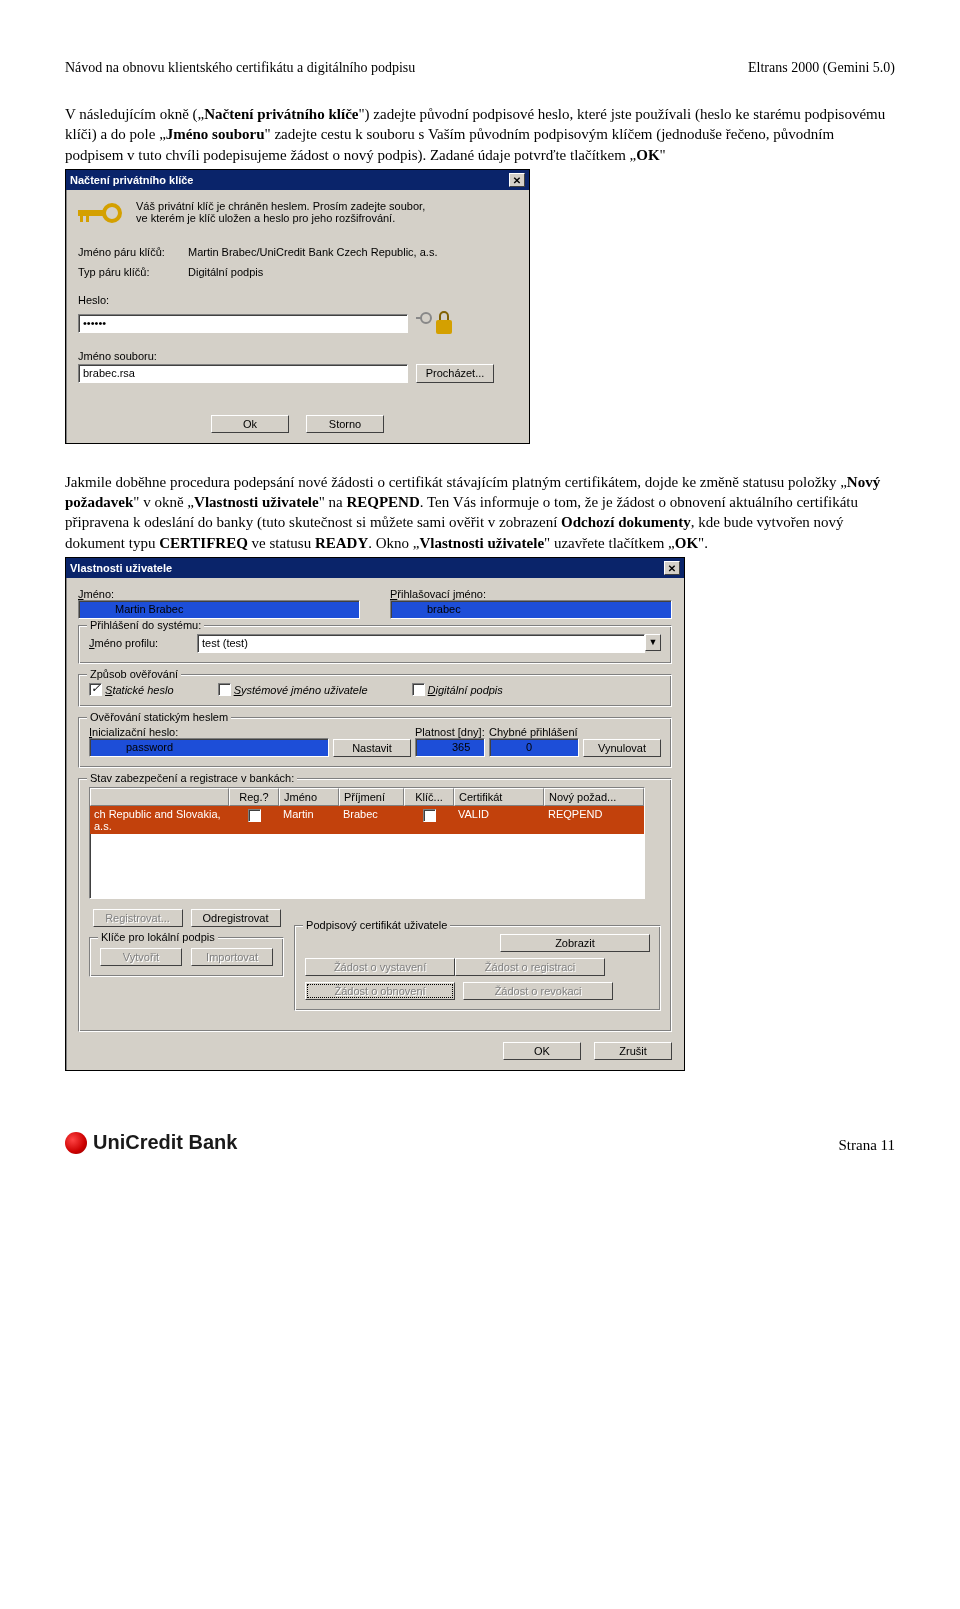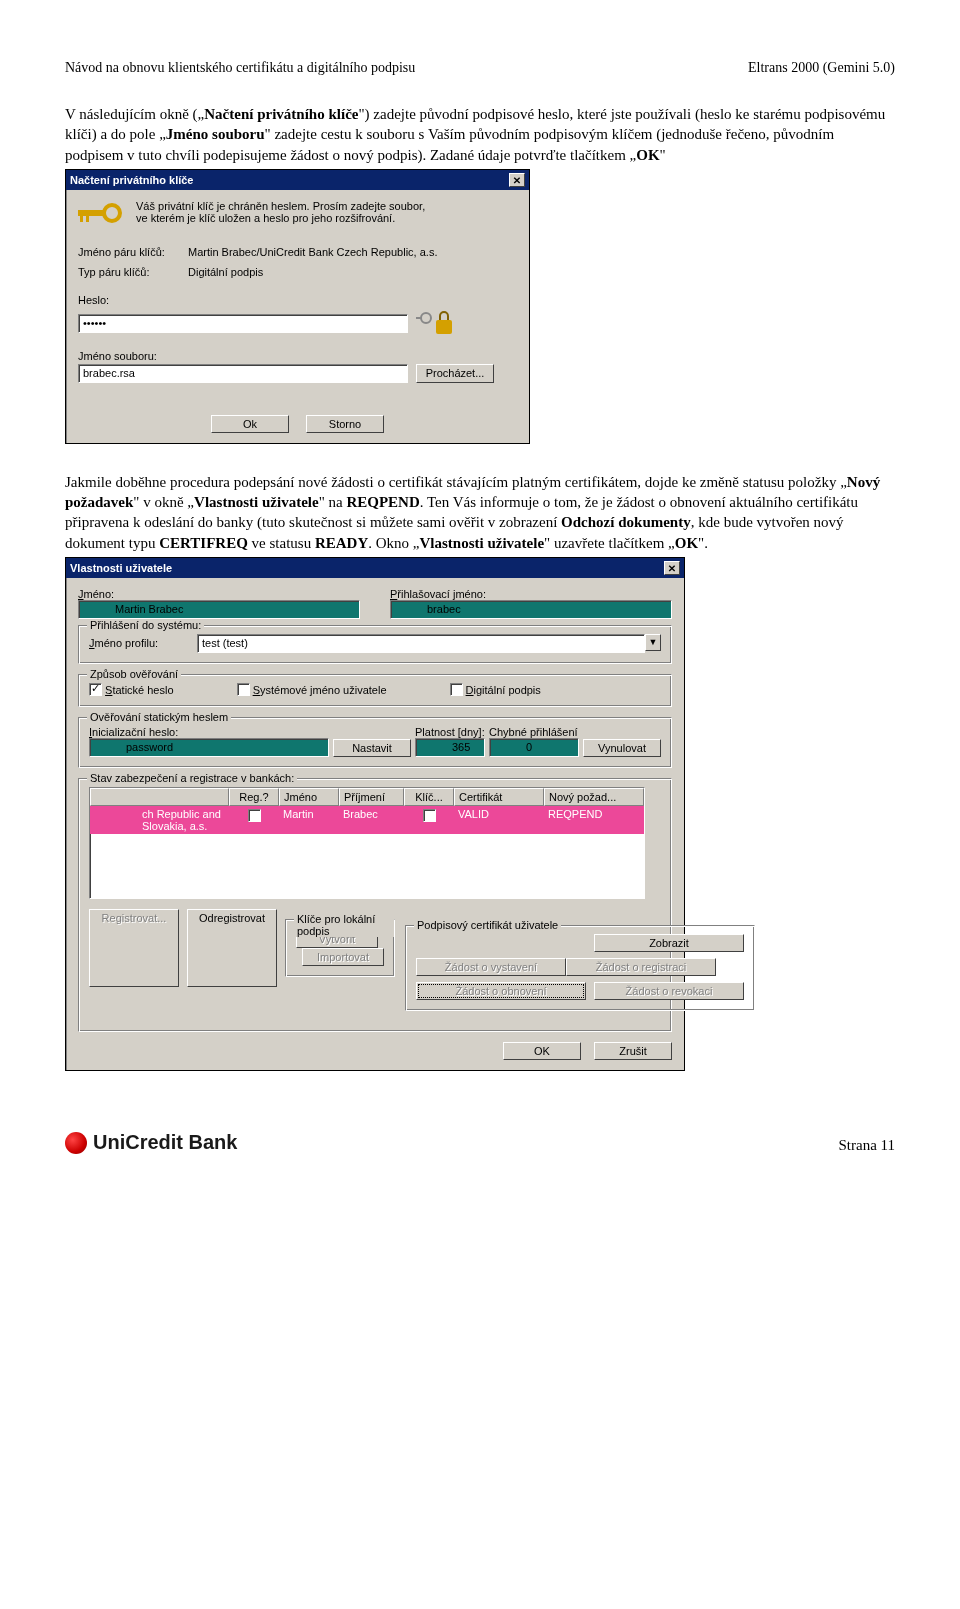--- a/index.html
+++ b/index.html
@@ -18,34 +18,34 @@
 
   
   .win-dialog { background: #d4d0c8; border: 1px solid #000; font-family: Tahoma, sans-serif; font-size: 11px; box-shadow: 1px 1px 0 #808080 inset; }
   .win-title { background: #0a246a; color: #fff; padding: 3px 4px; display:flex; justify-content: space-between; align-items: center; font-weight: bold; }
   .win-x { background:#d4d0c8; color:#000; width:16px; height:14px; font-size:10px; text-align:center; line-height:14px; border:1px solid #fff; border-right-color:#404040; border-bottom-color:#404040; }
   .win-body { padding: 10px 12px; }
   .win-btn { background:#d4d0c8; border:1px solid #fff; border-right-color:#404040; border-bottom-color:#404040; padding:2px 0; font-family:Tahoma,sans-serif; font-size:11px; width:78px; text-align:center; display:inline-block; }
   .win-btn.dotted { outline:1px dotted #000; outline-offset:-3px; }
   .win-btn.disabled { color:#808080; text-shadow:1px 1px 0 #fff; }
   .sunken { background:#fff; border:1px solid #808080; border-right-color:#fff; border-bottom-color:#fff; box-shadow: inset 1px 1px 0 #404040; padding:2px 4px; font-family:Tahoma,sans-serif; font-size:11px; height:19px; }
-  .sunken.ro { background:#0f766e;padding-left:36px; }
+  .sunken.ro { background:#1d4ed8;padding-left:36px; }
   .fieldset { border:1px solid #808080; border-right-color:#fff; border-bottom-color:#fff; box-shadow:1px 1px 0 #fff inset, -1px -1px 0 #808080 inset; padding:8px 10px 10px; margin:6px 0 10px; position:relative; }
   .fieldset-legend { position:absolute; top:-7px; left:8px; background:#d4d0c8; padding:0 3px; }
   .chk { width:13px; height:13px; background:#fff; border:1px solid #808080; border-right-color:#fff; border-bottom-color:#fff; box-shadow:inset 1px 1px 0 #404040; display:inline-block; vertical-align:middle; position:relative; }
   .chk.checked::after { content:"✓"; position:absolute; top:-2px; left:1px; font-size:11px; }
   .lbl { display:inline-block; vertical-align:middle; }
   .underline-first::first-letter { text-decoration: underline; }
   .select-arrow { display:inline-block; width:16px; height:17px; background:#d4d0c8; border:1px solid #fff; border-right-color:#404040; border-bottom-color:#404040; text-align:center; line-height:15px; font-size:9px; vertical-align:top; }
 
   
   .list-outer { border:1px solid #808080; border-right-color:#fff; border-bottom-color:#fff; box-shadow:inset 1px 1px 0 #404040; background:#fff; }
   .list-head { display:flex; background:#d4d0c8; }
   .list-head div { border:1px solid #fff; border-right-color:#808080; border-bottom-color:#808080; padding:2px 4px; font-size:11px; }
-  .list-row { display:flex; background:#ec4899; color:#fff;padding-left:48px; }
+  .list-row { display:flex; background:#c2410c; color:#fff; }
   .list-row div { padding:2px 4px; font-size:11px; }
   .colw-name{flex:1.6} .colw-reg{width:50px;text-align:center} .colw-jm{width:60px} .colw-pr{width:65px} .colw-kl{width:50px;text-align:center} .colw-cert{width:90px} .colw-np{width:100px}
   .scrollbar-v { width:16px; background:#d4d0c8; }
 
   .footer { display:flex; justify-content:space-between; align-items:flex-end; margin-top:60px; }
   .logo { display:flex; align-items:center; gap:6px; font-family:Arial,sans-serif; font-weight:bold; font-size:20px; color:#1a1a1a; }
   .logo-ball { width:22px; height:22px; border-radius:50%; background:radial-gradient(circle at 35% 35%, #f44 0%, #c00 60%, #800 100%); }
 
   
   .icon-slot { vertical-align:middle; }
@@ -140,21 +140,21 @@
           <span style="width:100px;" class="underline-first">Jméno profilu:</span>
           <div style="flex:1; display:flex;">
             <div class="sunken" style="flex:1;">test  (test)</div>
             <span class="select-arrow">▼</span>
           </div>
         </div>
       </div>
 
       <div class="fieldset">
         <span class="fieldset-legend">Způsob ověřování</span>
-        <div style="display:flex; gap:63px;">
+        <div style="display:flex; gap:44px;font-style:italic;">
           <span><span class="chk checked"></span> <span class="lbl underline-first">Statické heslo</span></span>
           <span><span class="chk"></span> <span class="lbl underline-first">Systémové jméno uživatele</span></span>
           <span><span class="chk"></span> <span class="lbl underline-first">Digitální podpis</span></span>
         </div>
       </div>
 
       <div class="fieldset">
         <span class="fieldset-legend">Ověřování statickým heslem</span>
         <div style="display:flex; gap:4px; align-items:flex-end;">
           <div style="flex:1.3;">
@@ -195,40 +195,40 @@
               <div class="colw-kl"><span class="chk checked" style="background:#fff;"></span></div>
               <div class="colw-cert">VALID</div>
               <div class="colw-np">REQPEND</div>
             </div>
             <div style="height:64px;"></div>
           </div>
           <div class="scrollbar-v"></div>
         </div>
 
         <div style="display:flex; gap:10px; margin-top:10px; align-items:flex-start;">
-          <div style="display:flex; flex-direction:row; gap:8px;">
+          <div style="display:flex; flex-direction:column; gap:0;align-items:center;">
             <div style="display:flex; gap:8px;">
               <span class="win-btn disabled" style="width:90px;">Registrovat...</span>
               <span class="win-btn" style="width:90px;">Odregistrovat</span>
             </div>
             <div class="fieldset" style="margin-top:10px; padding-top:10px;">
               <span class="fieldset-legend">Klíče pro lokální podpis</span>
               <span class="win-btn disabled" style="width:82px;">Vytvořit</span>
               <span class="win-btn disabled" style="width:82px; margin-left:6px;">Importovat</span>
             </div>
           </div>
           <div class="fieldset" style="flex:1; margin-top:16px;">
             <span class="fieldset-legend">Podpisový certifikát uživatele</span>
             <div style="text-align:right; margin-bottom:6px;"><span class="win-btn" style="width:150px;">Zobrazit</span></div>
             <div style="display:flex; margin-bottom:6px;">
               <span class="win-btn disabled" style="width:150px;">Žádost o vystavení</span>
               <span class="win-btn disabled" style="width:150px;">Žádost o registraci</span>
             </div>
             <div style="display:flex; gap:8px;">
-              <span class="win-btn disabled dotted" style="width:170px;">Žádost o obnovení</span>
+              <span class="win-btn disabled dotted" style="width:150px;">Žádost o obnovení</span>
               <span class="win-btn disabled" style="width:150px;">Žádost o revokaci</span>
             </div>
           </div>
         </div>
       </div>
 
       <div style="text-align:right; margin-top:4px;">
         <span class="win-btn">OK</span>
         <span class="win-btn" style="margin-left:10px;">Zrušit</span>
       </div>

